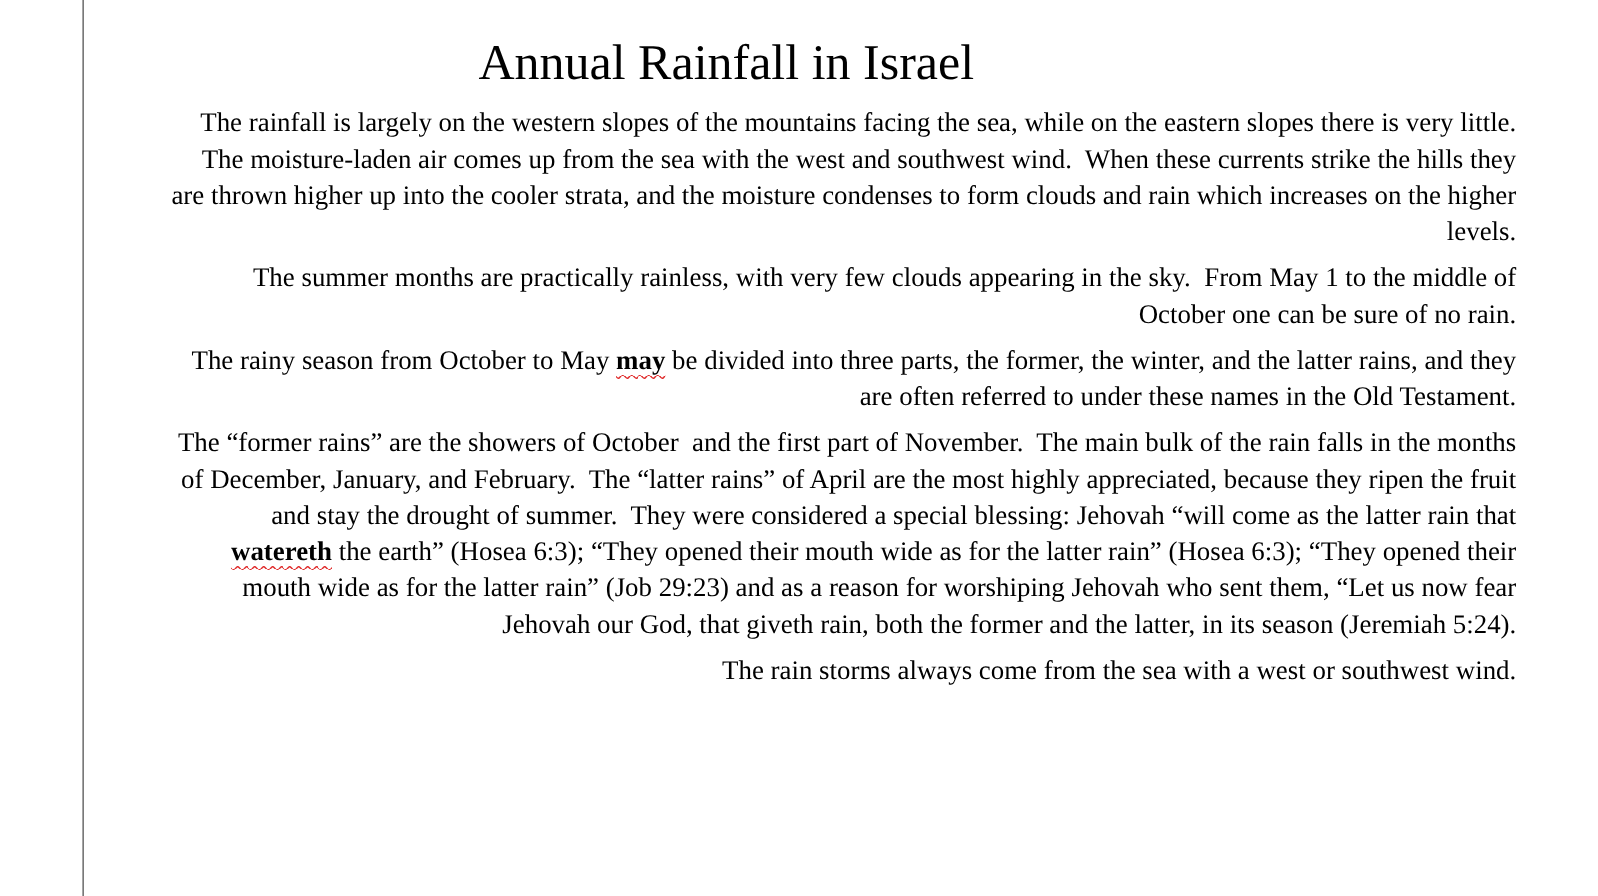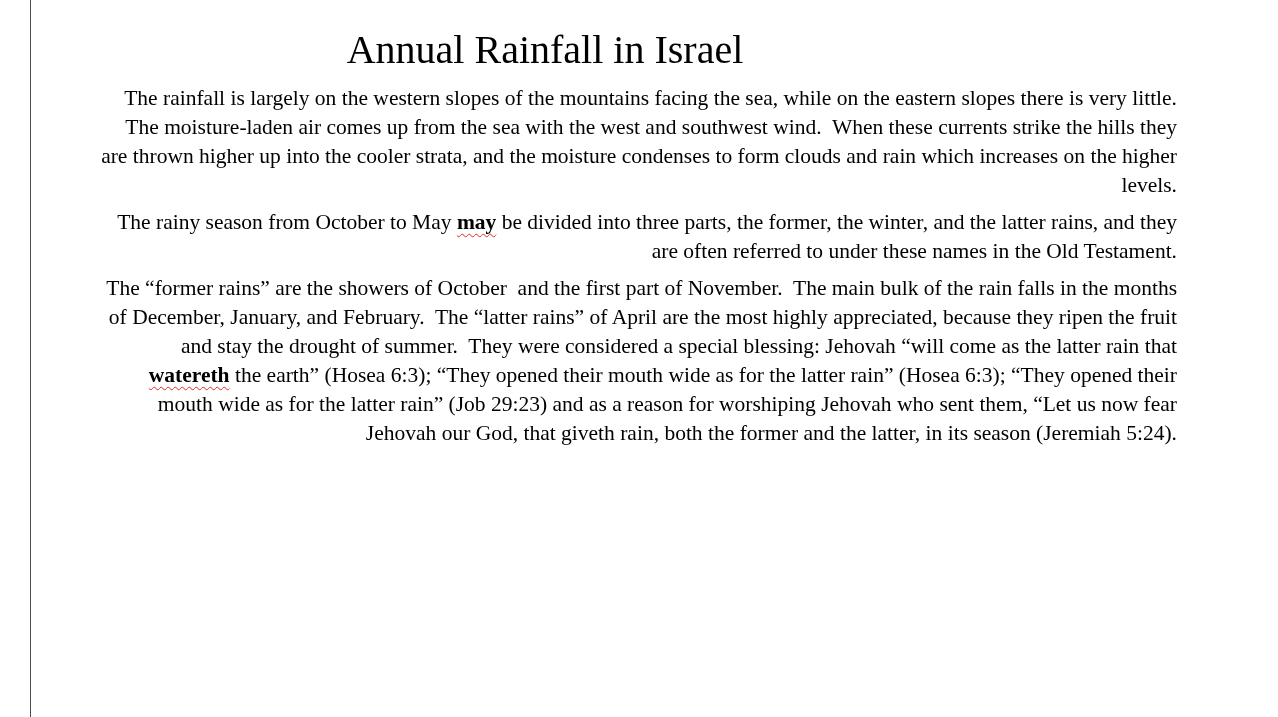--- a/index.html
+++ b/index.html
@@ -7,20 +7,21 @@
     width: 1278px; height: 717px;
     background: #ffffff;
     overflow: hidden;
     font-family: "Liberation Serif", "DejaVu Serif", serif;
     color: #000000;
   }
   .slide {
     position: relative;
     width: 1090px; height: 717px;
     background: var(--bg, #ffffff);
+    margin-left: 36px;
   }
   .edge-line {
     position: absolute;
     left: 30px; top: 0; bottom: 0;
     width: 1px;
     background: #4d4d4d;
   }
   .title {
     position: absolute;
     top: 26px; left: 0; right: 0;
@@ -61,16 +62,18 @@
 </head>
 <body>
 
 <div class="slide">
   <div class="edge-line"></div>
 
   <h1 class="title">Annual Rainfall in Israel</h1>
 
   <div class="body-text">
     <p>The rainfall is largely on the western slopes of the mountains facing the sea, while on the eastern slopes there is very little.  The moisture-laden air comes up from the sea with the west and southwest wind.  When these currents strike the hills they are thrown higher up into the cooler strata, and the moisture condenses to form clouds and rain which increases on the higher levels.</p>
+    <p>The summer months are practically rainless, with very few clouds appearing in the sky.  From May 1 to the middle of October one can be sure of no rain.</p>
     <p><span>The rainy season from October to May </span><span class="sq">may</span><span> be divided into three parts, the former, the winter, and the latter rains, and they are often referred to under these names in the Old Testament.</span></p>
     <p><span>The “former rains” are the showers of October  and the first part of November.  The main bulk of the rain falls in the months of December, January, and February.  The “latter rains” of April are the most highly appreciated, because they ripen the fruit and stay the drought of summer.  They were considered a special blessing: Jehovah “will come as the latter rain that </span><span class="sq">watereth</span><span> the earth” (Hosea 6:3); “They opened their mouth wide as for the latter rain” (Hosea 6:3); “They opened their mouth wide as for the latter rain” (Job 29:23) and as a reason for worshiping Jehovah who sent them, “Let us now fear Jehovah our God, that giveth rain, both the former and the latter, in its season (Jeremiah 5:24).</span></p>
+    <p>The rain storms always come from the sea with a west or southwest wind.</p>
   </div>
 </div>
 
 </body></html>

